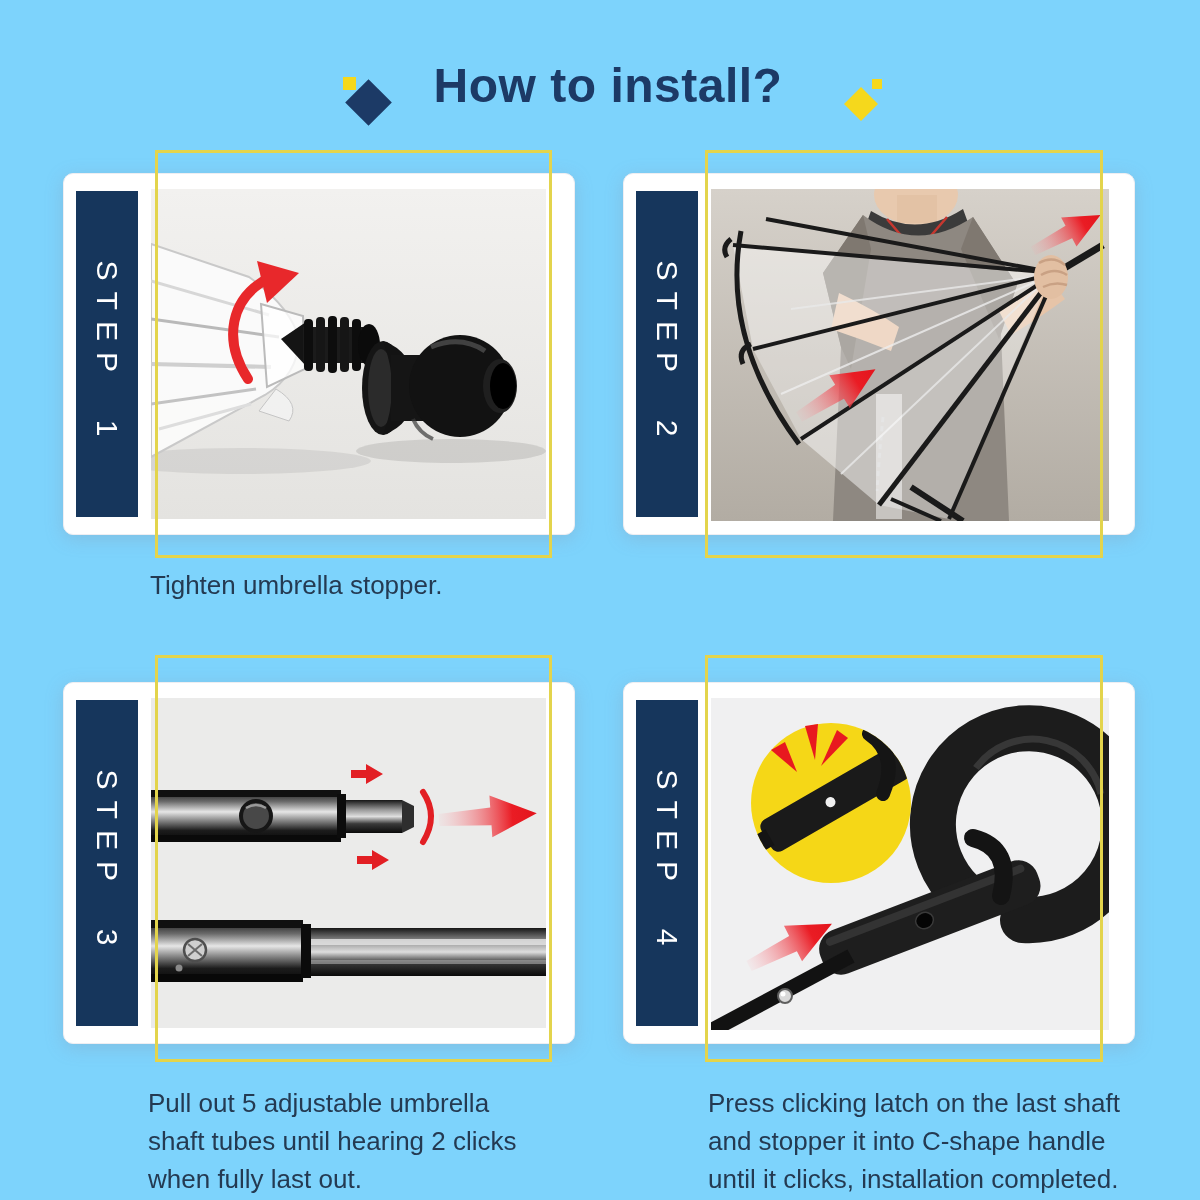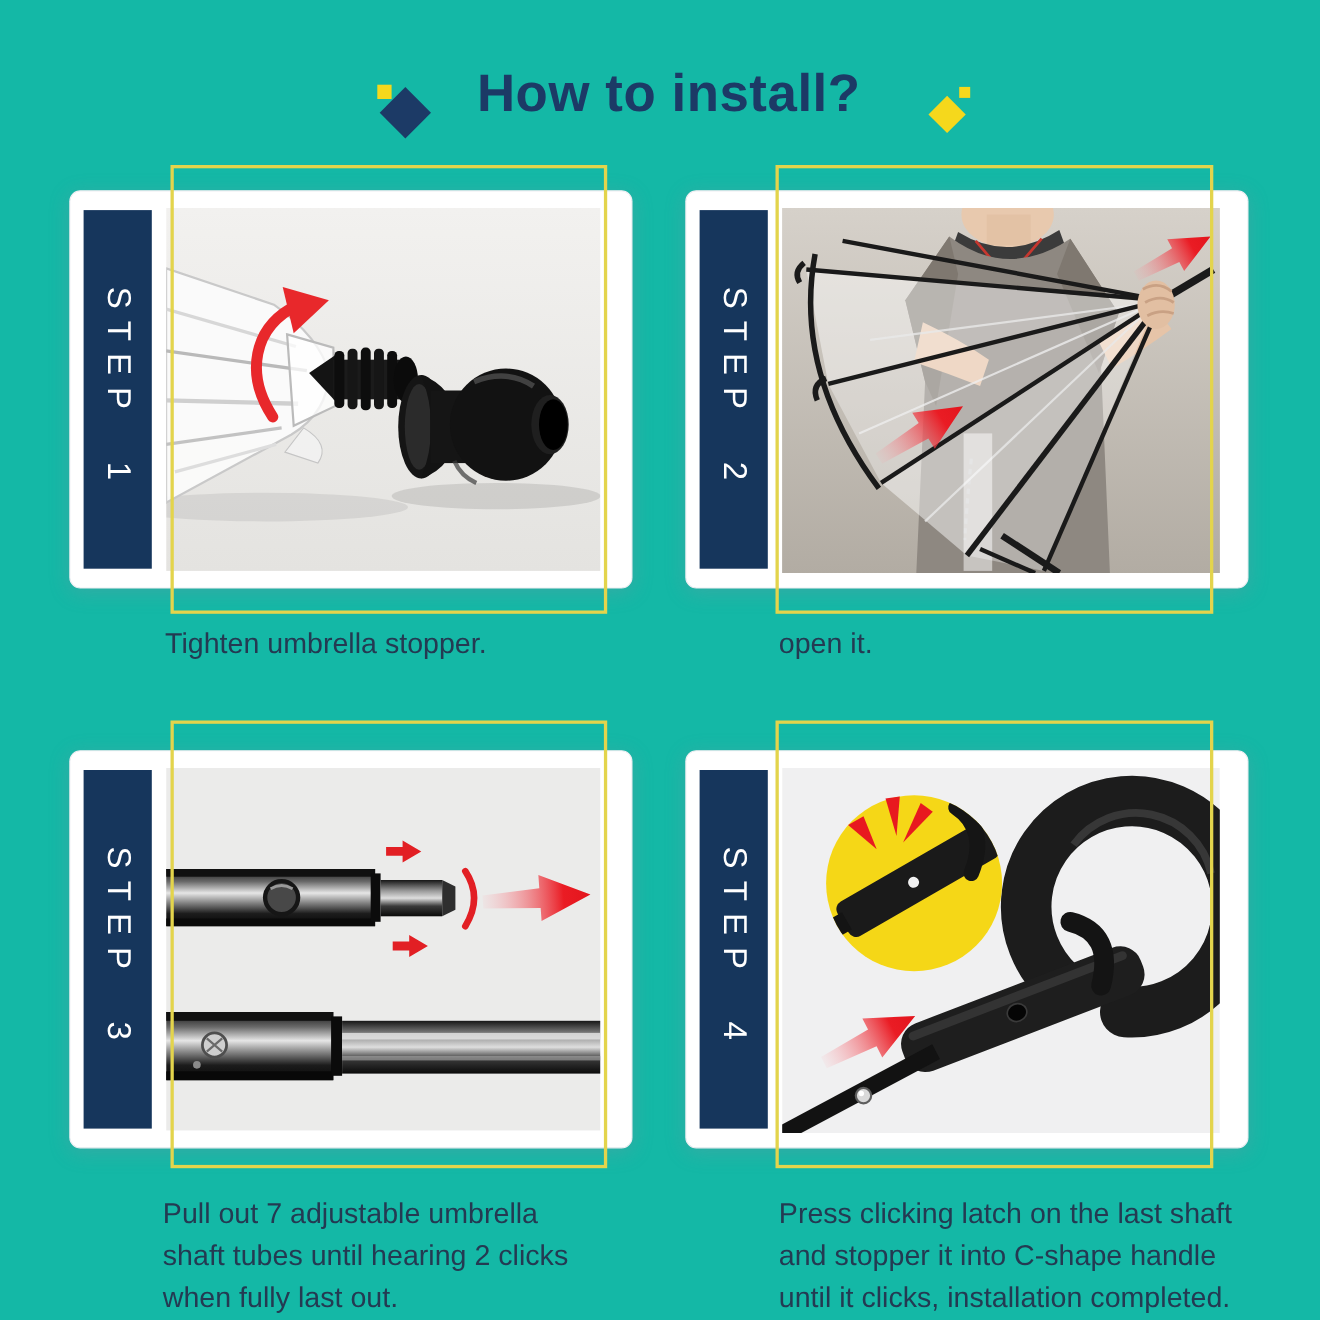--- a/index.html
+++ b/index.html
@@ -1,16 +1,16 @@
 <!DOCTYPE html>
 <html><head>
 <meta charset="utf-8">
 <style>
   html,body{margin:0;padding:0;background:#ffffff;}
-  .page{position:relative;width:1200px;height:1200px;background:#14b8a6;overflow:hidden;
+  .page{position:relative;width:1200px;height:1200px;background:#7dd3fc;overflow:hidden;
         font-family:"Liberation Sans",sans-serif;}
   
   .title{position:absolute;left:408px;top:58px;width:400px;text-align:center;
          font-size:48px;font-weight:bold;color:#1c3a66;letter-spacing:0.5px;}
   .diamond{position:absolute;transform:rotate(45deg);}
   .d-navy{left:352px;top:86px;width:33px;height:33px;background:#1c3a66;}
   .d-yellow{left:849px;top:92px;width:24px;height:24px;background:#f5d81c;}
   .sq-yellow{position:absolute;background:#f5d81c;}
   .sq-left{left:343px;top:77px;width:13px;height:13px;}
   .sq-right{left:872px;top:79px;width:10px;height:10px;}
@@ -191,21 +191,20 @@
         </g>
         <ellipse cx="340" cy="88" rx="17" ry="22" fill="#e2bfa2"></ellipse>
         <path d="M328,74 q14,-8 26,2 M330,86 q14,-8 26,0 M332,98 q12,-6 24,-2" stroke="#c9a184" stroke-width="2.5" fill="none"></path>
 
         <use href="#arrowShape" fill="url(#arrowG)" transform="translate(322,62) rotate(-28) scale(0.78)"></use>
         <use href="#arrowShape" fill="url(#arrowG)" transform="translate(88,228) rotate(-32) scale(0.92)"></use>
       </svg>
     </div>
   </div>
   <div class="caption cap2">
-    <div>open it.</div>
   </div>
 
   
   <div class="frame f3"></div>
   <div class="card c3">
     <div class="banner">
       <span class="step-label">STEP 3</span>
     </div>
     <div class="photo">
       <svg width="395" height="330" viewBox="0 0 395 330">
@@ -237,21 +236,21 @@
           <circle cx="28" cy="270" r="3.5" fill="#8a8a8a"></circle>
           <rect x="150" y="226" width="10" height="54" fill="#0b0b0b"></rect>
           <rect x="160" y="230" width="235" height="48" fill="url(#metalV2)"></rect>
           <rect x="160" y="241" width="235" height="6" fill="#e2e2e2" opacity="0.85"></rect>
           <rect x="160" y="262" width="235" height="4" fill="#9c9c9c" opacity="0.7"></rect>
         </g>
       </svg>
     </div>
   </div>
   <div class="caption cap3">
-    <div>Pull out 7 adjustable umbrella</div>
+    <div>Pull out 5 adjustable umbrella</div>
     <div>shaft tubes until hearing 2 clicks</div>
     <div>when fully last out.</div>
   </div>
 
   
   <div class="frame f4"></div>
   <div class="card c4">
     <div class="banner">
       <span class="step-label">STEP 4</span>
     </div>

